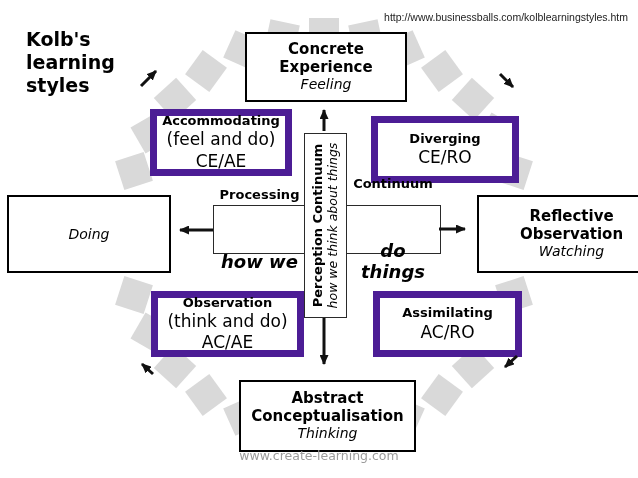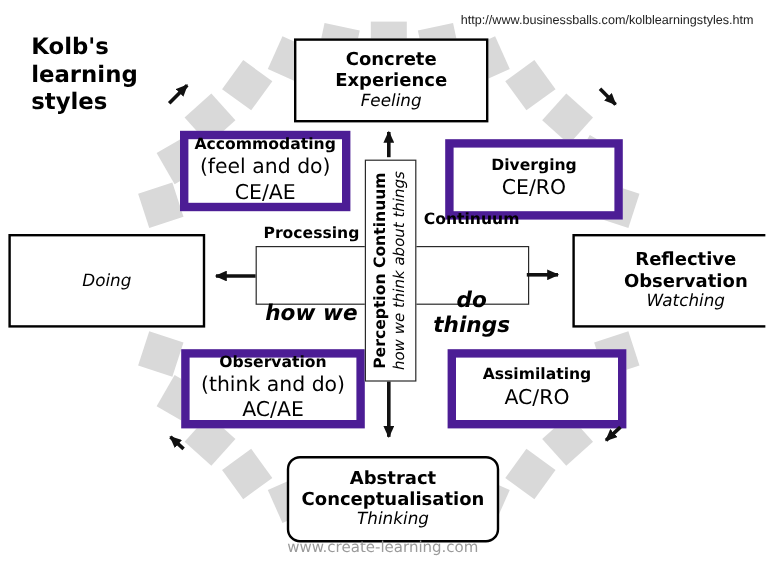--- a/index.html
+++ b/index.html
@@ -93,21 +93,21 @@
 
   <div class="box big" style="left:7px;top:195px;width:160px;height:74px;">
     <div class="bs">Doing</div>
   </div>
 
   <div class="box big" style="left:477px;top:195px;width:147px;height:74px;padding-left:19px;">
     <div class="bt">Reflective Observation</div>
     <div class="bs">Watching</div>
   </div>
 
-  <div class="box big" style="left:239px;top:380px;width:173px;height:68px;border-radius:11px;">
+  <div class="box big" style="left:239px;top:380px;width:173px;height:68px;">
     <div class="bt">Abstract Conceptualisation</div>
     <div class="bs">Thinking</div>
   </div>
 
   <div class="box small" style="left:150px;top:109px;width:128px;height:53px;">
     <div class="st">Accommodating</div>
     <div class="sl">(feel and do)</div>
     <div class="sl">CE/AE</div>
   </div>
 

